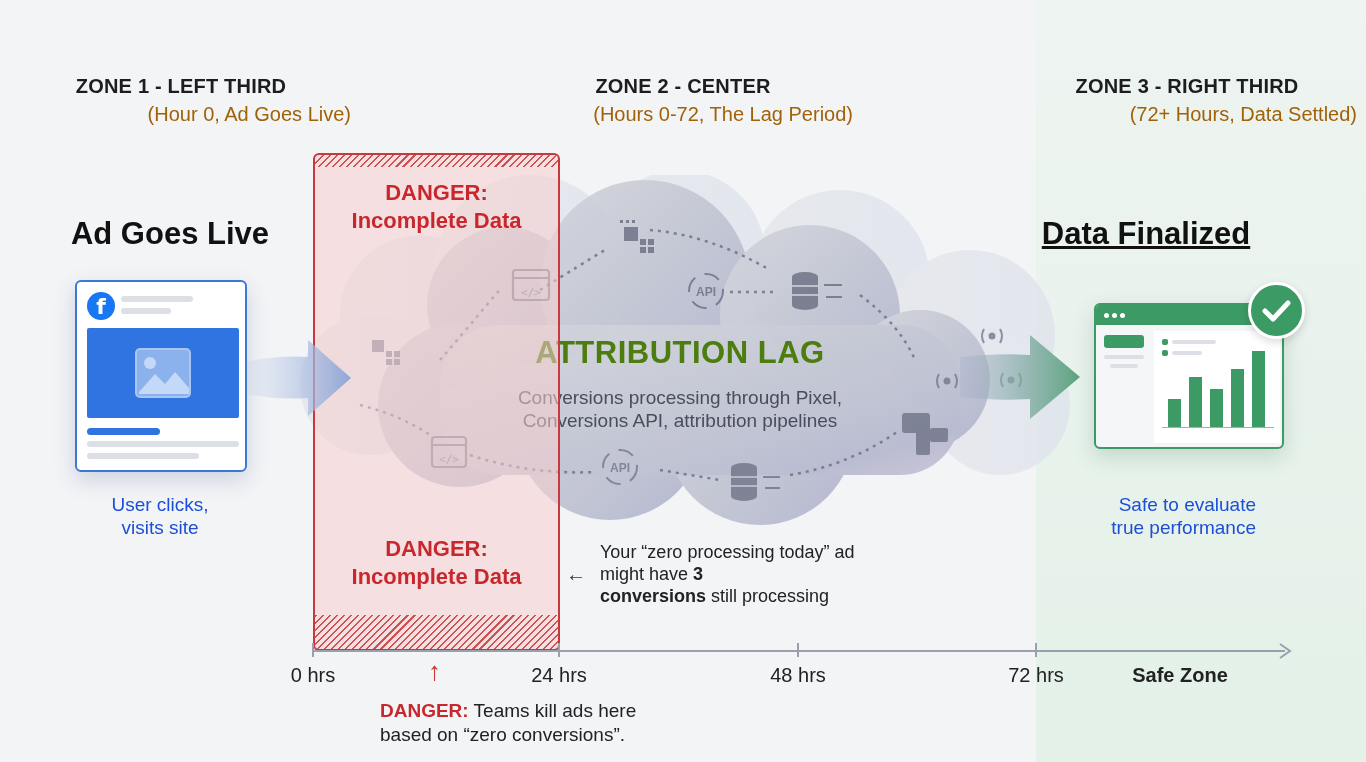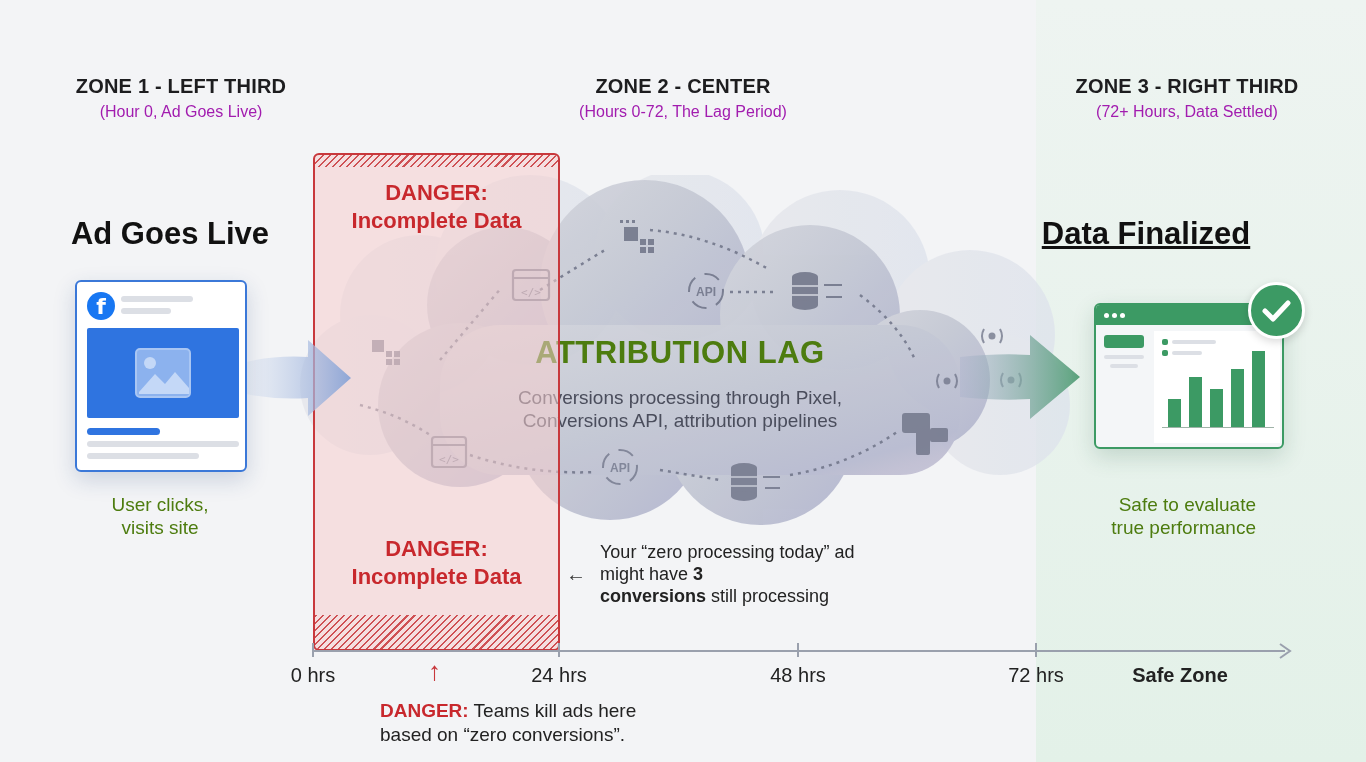--- a/index.html
+++ b/index.html
@@ -10,23 +10,23 @@
     position: relative;
     color: #1a1a1a;
   }
   .abs { position: absolute; }
   .safe-bg {
     left: 1036px; top: 0; width: 330px; height: 762px;
     background: linear-gradient(180deg, #eef4f1 0%, #e3f1e8 100%);
   }
   .zone-head { text-align: center; width: 340px; }
   .zone-title { font-weight: 700; font-size: 20px; color: #1d1d1f; letter-spacing: 0.2px; }
-  .zone-sub { font-size: 16px; color: #a21caf; margin-top: 5px; }
+  .zone-sub { font-size: 20px; color: #a16207; margin-top: 5px; text-align: right; }
   .section-title { font-weight: 700; font-size: 31px; color: #111; text-align: center; }
-  .caption { font-size: 19px; color: #4d7c0f; text-align: center; line-height: 23px; }
+  .caption { font-size: 19px; color: #1d4ed8; text-align: center; line-height: 23px; }
 
   
   .ad-card {
     left: 75px; top: 280px; width: 172px; height: 192px;
     background: #fff; border: 2.5px solid #3b78d8; border-radius: 6px;
     box-shadow: 0 8px 22px rgba(30,60,120,0.18);
   }
   .fb-icon { left: 10px; top: 10px; width: 28px; height: 28px; border-radius: 50%; background: #1877f2; color: #fff; font-weight: 700; font-size: 22px; line-height: 30px; text-align: center; font-family: "DejaVu Sans", sans-serif; }
   .gbar { background: #dcdfe5; border-radius: 4px; height: 6px; }
   .ad-image { left: 10px; top: 46px; width: 152px; height: 90px; background: #2f74e0; border-radius: 2px; }

